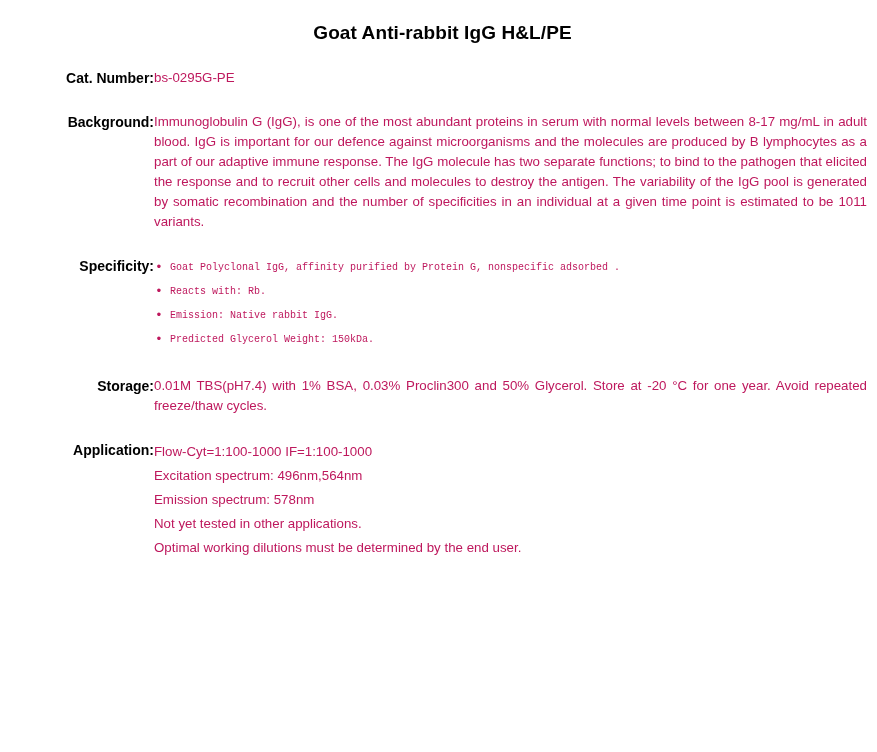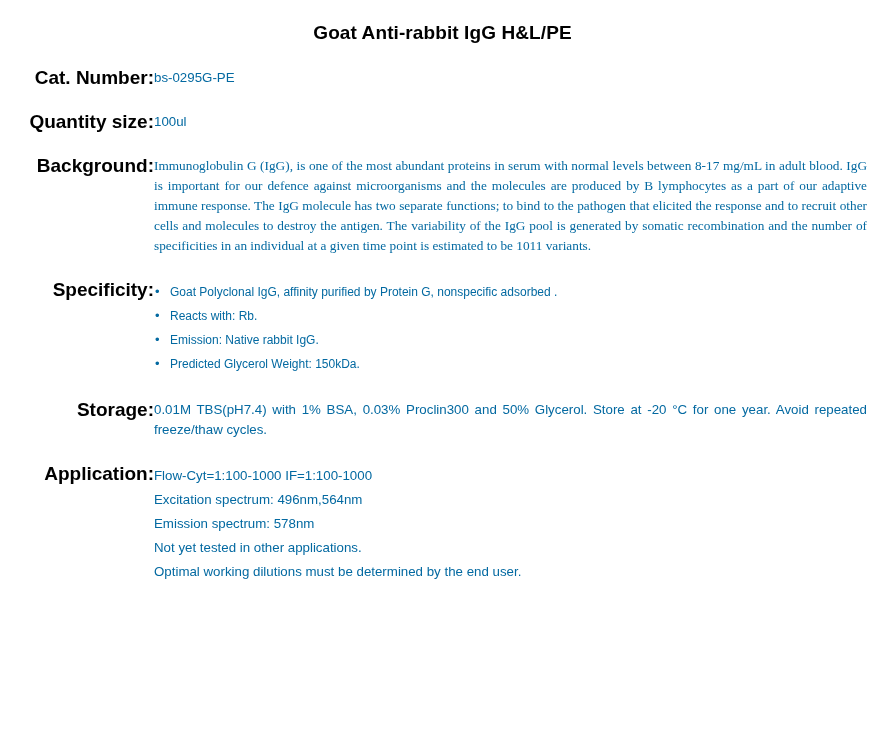--- a/index.html
+++ b/index.html
@@ -34,52 +34,52 @@
     border-collapse: collapse;
   }
   table.spec td {
     vertical-align: top;
     padding: 0;
   }
   td.label {
     width: 136px;
     text-align: right;
     font-weight: bold;
-    font-size: 19px;
+    font-size: 14px;
     color: #000;
     padding-right: 14px;
     white-space: nowrap;
     line-height: 20px;
   }
   td.value {
     font-size: 13.3px;
-    color: #0369a1;
+    color: #be185d;
     line-height: 20px;
   }
   tr.row > td {
     padding-bottom: 24px;
   }
   .justify {
     text-align: justify;
     line-height: 24.5px;
-    font-family: Liberation Serif, serif;
   }
   .conc-buffer {
     padding-left: 14px;
   }
   ul.bullets {
     list-style: none;
     margin: 0;
     padding: 0;
   }
   ul.bullets li {
     position: relative;
     padding-left: 16px;
     line-height: 24px;
-    font-size: 12px;
+    font-size: 10px;
+    font-family: Liberation Mono, monospace;
   }
   ul.bullets li::before {
     content: "\2022";
     position: absolute;
     left: 1px;
     top: 0;
     font-size: 13px;
     line-height: 24px;
   }
   .storage-text {
@@ -97,24 +97,20 @@
 
   <div class="doc-title">Goat Anti-rabbit IgG H&amp;L/PE</div>
 
   <table class="spec">
     <tbody>
       <tr class="row">
         <td class="label">Cat. Number:</td>
         <td class="value">bs-0295G-PE</td>
       </tr>
 
-      <tr class="row">
-        <td class="label">Quantity size:</td>
-        <td class="value">100ul</td>
-      </tr>
 
 
       <tr class="row">
         <td class="label">Background:</td>
         <td class="value justify">Immunoglobulin G (IgG), is one of the most abundant proteins in serum with normal levels between 8-17 mg/mL in adult blood. IgG is important for our defence against microorganisms and the molecules are produced by B lymphocytes as a part of our adaptive immune response. The IgG molecule has two separate functions; to bind to the pathogen that elicited the response and to recruit other cells and molecules to destroy the antigen. The variability of the IgG pool is generated by somatic recombination and the number of specificities in an individual at a given time point is estimated to be 1011 variants.</td>
       </tr>
 
 
       <tr class="row">
         <td class="label">Specificity:</td>

